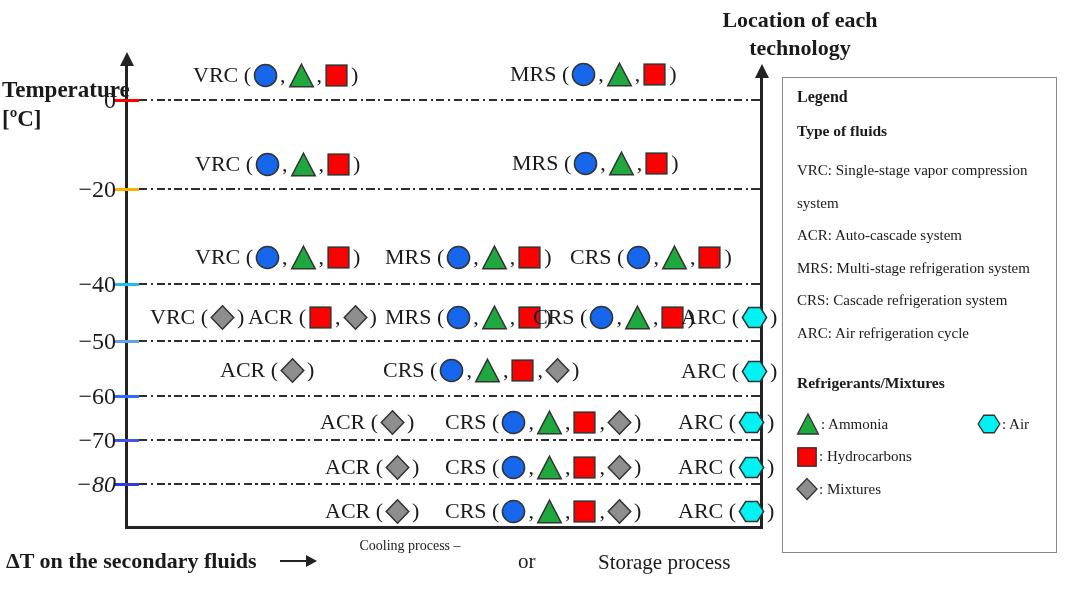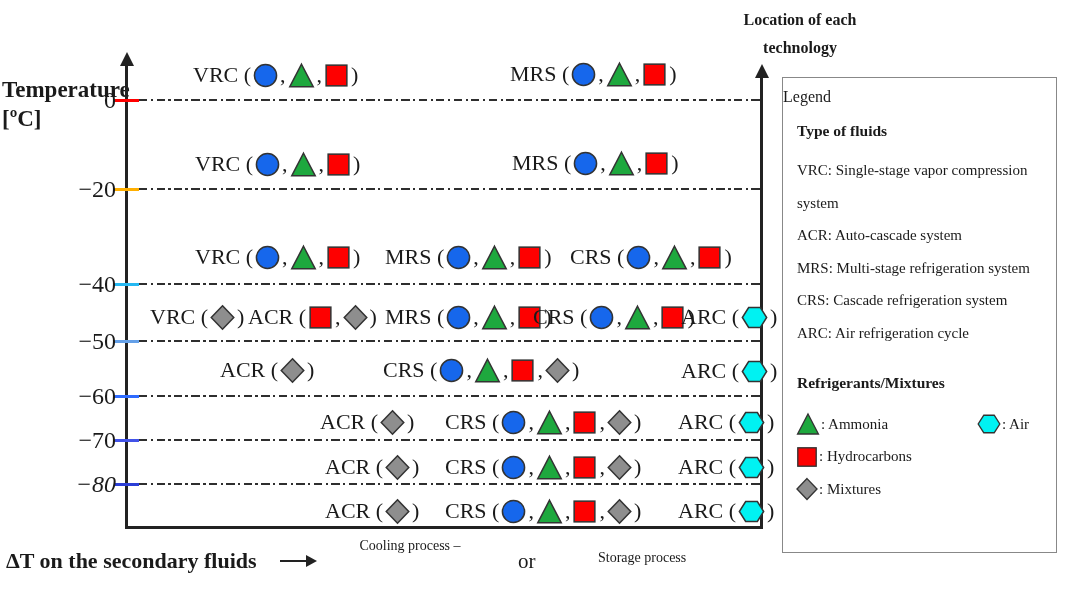--- a/index.html
+++ b/index.html
@@ -12,33 +12,33 @@
   .vline{position:absolute;background:#222;width:3px;}
   .hline{position:absolute;background:#222;height:3px;}
   .arrow-up{position:absolute;width:0;height:0;border-left:7px solid transparent;border-right:7px solid transparent;border-bottom:14px solid #222;}
   .arrow-right{position:absolute;width:0;height:0;border-top:6px solid transparent;border-bottom:6px solid transparent;border-left:11px solid #222;}
   .dashline{position:absolute;height:2px;left:139px;width:621px;
     background-image:repeating-linear-gradient(90deg,#2e2e2e 0 8px,rgba(0,0,0,0) 8px 11.5px,#2e2e2e 11.5px 14px,rgba(0,0,0,0) 14px 17.5px);}
   .tickmark{position:absolute;left:115px;width:24px;height:3px;}
   .ticklabel{position:absolute;left:40px;width:76px;text-align:right;font-size:24px;line-height:24px;}
   
   .temp-title{left:2px;top:38px;width:145px;text-align:left;font-weight:bold;font-size:23px;line-height:29px;margin-top:37px;}
-  .loc-title{left:700px;top:6px;width:200px;text-align:center;font-weight:bold;font-size:16px;line-height:28px;}
+  .loc-title{left:700px;top:6px;width:200px;text-align:center;font-weight:bold;font-size:22px;line-height:28px;}
   
   .entry{position:absolute;display:flex;align-items:center;height:34px;white-space:nowrap;}
   .entry .elabel,.entry .paren,.entry .comma{font-size:22px;line-height:24px;}
   .entry svg{display:block;margin:0 1px;}
   
   .bx-label{left:6px;top:548px;font-weight:bold;font-size:22px;}
   .bx-cooling{left:320px;top:531px;width:180px;text-align:center;font-size:14px;line-height:29px;}
   .bx-or{left:518px;top:549px;font-size:21px;}
-  .bx-storage{left:598px;top:550px;font-size:14px;}
+  .bx-storage{left:598px;top:550px;font-size:21px;}
   
   .legend-box{left:782px;top:77px;width:275px;height:476px;border:1.5px solid #888;background:#fff;box-sizing:border-box;}
-  .legend-title{position:absolute;left:0;top:10px;font-weight:normal;font-size:16px;}
+  .legend-title{position:absolute;left:14px;top:10px;font-weight:bold;font-size:16px;}
   .legend-type-title{position:absolute;left:14px;top:44px;font-weight:bold;font-size:15.5px;}
   .legend-systems{position:absolute;left:14px;top:76px;width:250px;font-size:15px;line-height:32.5px;}
   .legend-refrig-title{position:absolute;left:14px;top:296px;font-weight:bold;font-size:15.5px;}
   .legend-refrigs{position:absolute;left:12px;top:330px;}
   .legend-refrig-row{display:flex;align-items:center;height:32.5px;font-size:15px;white-space:nowrap;}
   .legend-refrig-air{position:absolute;left:193px;top:330px;}
 </style>
 </head>
 <body>
 

